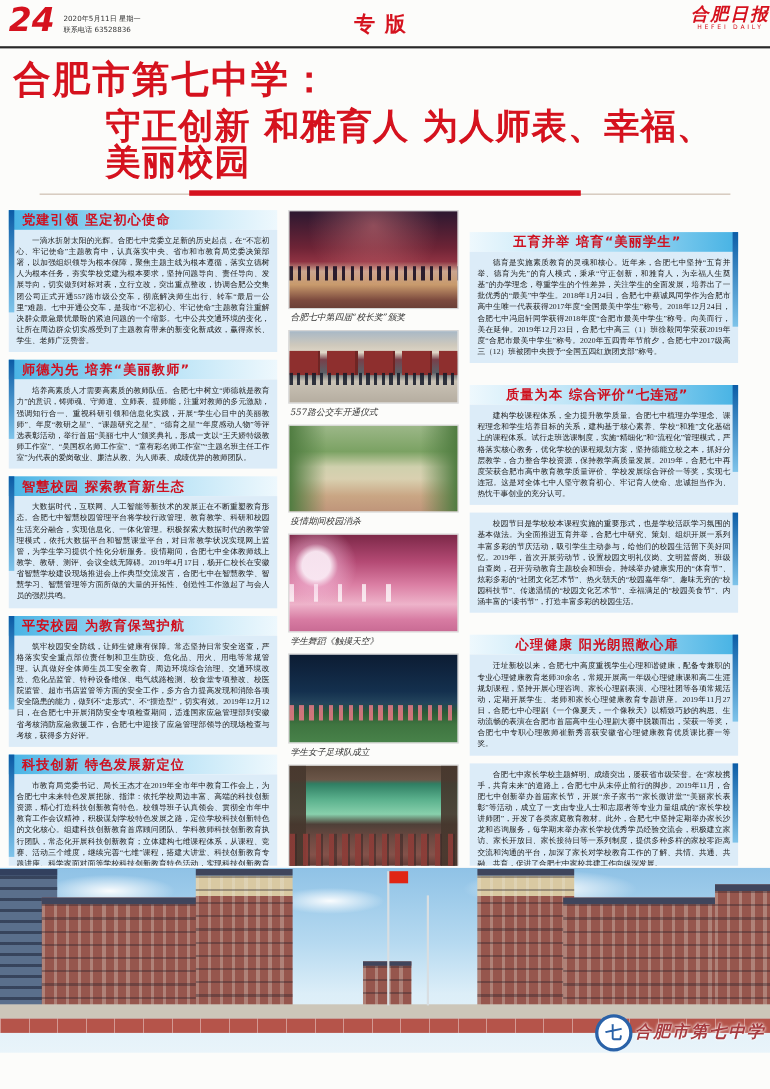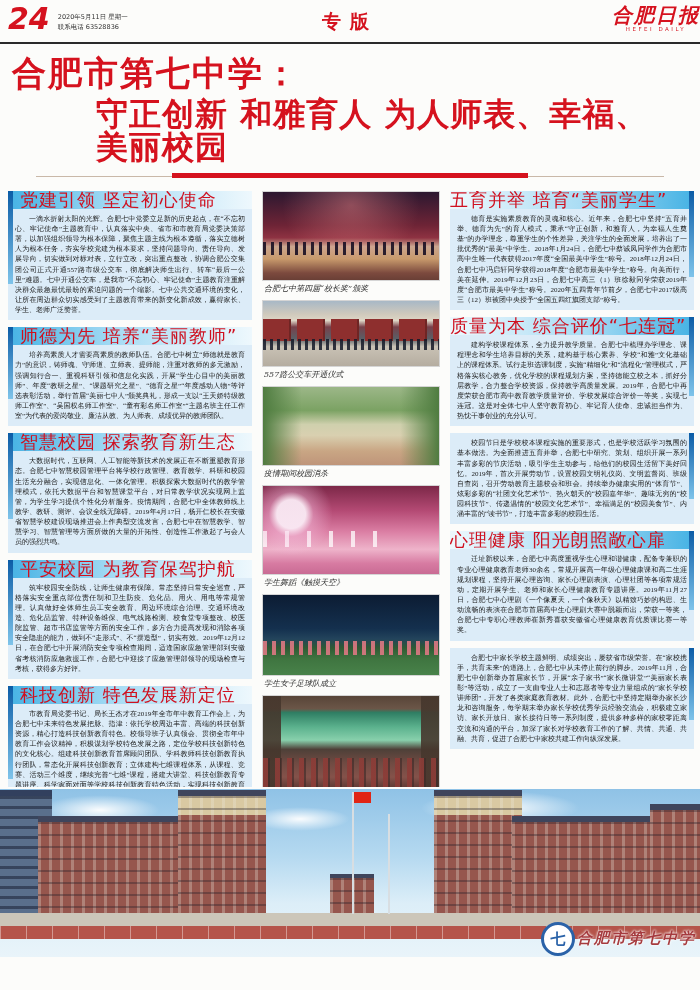--- a/index.html
+++ b/index.html
@@ -5,44 +5,44 @@
   html,body{margin:0;padding:0;background:#e8e8e4;}
   .page{width:700px;height:990px;background:#fcfcfa;position:relative;overflow:hidden;
         font-family:"DejaVu Sans",sans-serif;margin:0 auto;}
   
   .hdr{display:flex;align-items:flex-start;padding:5px 0 3px 8px;border-bottom:2px solid #2a2a2a;height:34px;position:relative;}
   .pagenum{color:#d5121e;font-size:30px;font-weight:bold;line-height:0.95;font-style:italic;}
   .dateblock{font-size:6.5px;color:#333;margin-left:8px;margin-top:7px;line-height:1.6;}
   .seclabel{position:absolute;left:0;right:0;top:9px;text-align:center;color:#d5121e;
             font-size:19px;font-weight:bold;letter-spacing:9px;}
   .masthead{margin-left:auto;text-align:center;color:#d5121e;z-index:2;}
-  .masthead .m1{font-size:20px;font-weight:bold;font-style:italic;letter-spacing:2px;line-height:1;}
+  .masthead .m1{font-size:16px;font-weight:bold;font-style:italic;letter-spacing:2px;line-height:1;}
   .masthead .m2{font-size:5.5px;letter-spacing:2.5px;margin-top:1px;}
   
   .headline{padding:12px 28px 0 12px;}
   .hl1{font-size:34px;font-weight:900;color:#d5121e;letter-spacing:2px;line-height:1.05;}
   .hl2{font-size:32px;font-weight:900;color:#d5121e;letter-spacing:1px;margin:6px 0 0 84px;line-height:1.05;}
   .intro{width:552px;margin:12px auto 0;font-size:9px;line-height:1.55;color:#111;
          text-align:justify;text-indent:2em;}
   .divider{position:relative;height:9px;margin:7px 0 4px;}
   .divider .thin{position:absolute;left:36px;right:36px;top:4px;border-top:1px solid #c9b8a8;}
   .divider .thick{position:absolute;left:172px;right:172px;top:1px;height:5px;background:#d5121e;}
   
   .cols{display:flex;gap:10px;padding:6px 8px 0;height:596px;overflow:hidden;}
   .col-l,.col-r{width:244px;flex:none;}
-  .col-m{width:178px;flex:none;}
+  .col-m{width:155px;flex:none;}
   .sec{position:relative;margin-bottom:7px;}
   .stripe-l{position:absolute;left:0;top:0;width:5px;height:72%;
             background:linear-gradient(180deg,#0b5ca6,#7fc4ea);}
   .stripe-r{position:absolute;right:0;top:0;width:5px;height:72%;
             background:linear-gradient(180deg,#0b5ca6,#7fc4ea);}
-  .sec-head{height:18px;line-height:18px;font-weight:normal;font-size:18px;color:#cf1120;
+  .sec-head{height:18px;line-height:18px;font-weight:bold;font-size:12px;color:#cf1120;
             letter-spacing:1px;white-space:nowrap;overflow:hidden;}
   .head-l{padding-left:12px;background:linear-gradient(90deg,#45b2e4 0%,#a8dcf4 45%,#eef8fd 100%);}
-  .head-r{padding-right:12px;text-align:left;background:linear-gradient(270deg,#45b2e4 0%,#a8dcf4 45%,#eef8fd 100%);}
+  .head-r{padding-right:12px;text-align:center;background:linear-gradient(270deg,#45b2e4 0%,#a8dcf4 45%,#eef8fd 100%);margin-top:20px;}
   .sec-body{background:#dcecf8;padding:5px 7px;font-size:7px;line-height:1.45;
             text-align:justify;color:#1a1a1a;text-indent:2em;font-family:Liberation Serif, serif;}
   
   .photo{width:100%;border:0.5px solid #d5d5d5;box-sizing:border-box;}
   .caption{font:italic 8px "DejaVu Serif",serif;color:#333;margin:2px 0 6px 2px;}
   .ph1{height:90px;background:
     repeating-linear-gradient(90deg,rgba(25,15,35,.9) 0 3px,rgba(0,0,0,0) 3px 8px) 0 50px/100% 13px no-repeat,
     radial-gradient(ellipse at 50% 15%,rgba(255,150,150,.4),rgba(0,0,0,0) 55%),
     linear-gradient(180deg,#2c1830 0%,#6e2436 38%,#8e3242 52%,#caa58f 62%,#c89a6c 76%,#7c4a3e 92%,#6a3f36 100%);}
   .ph2{height:67px;background:

